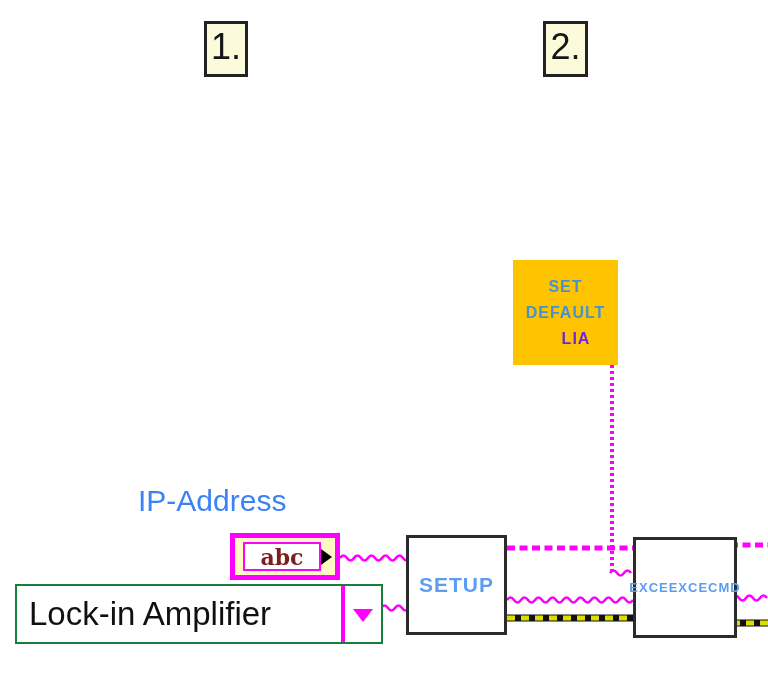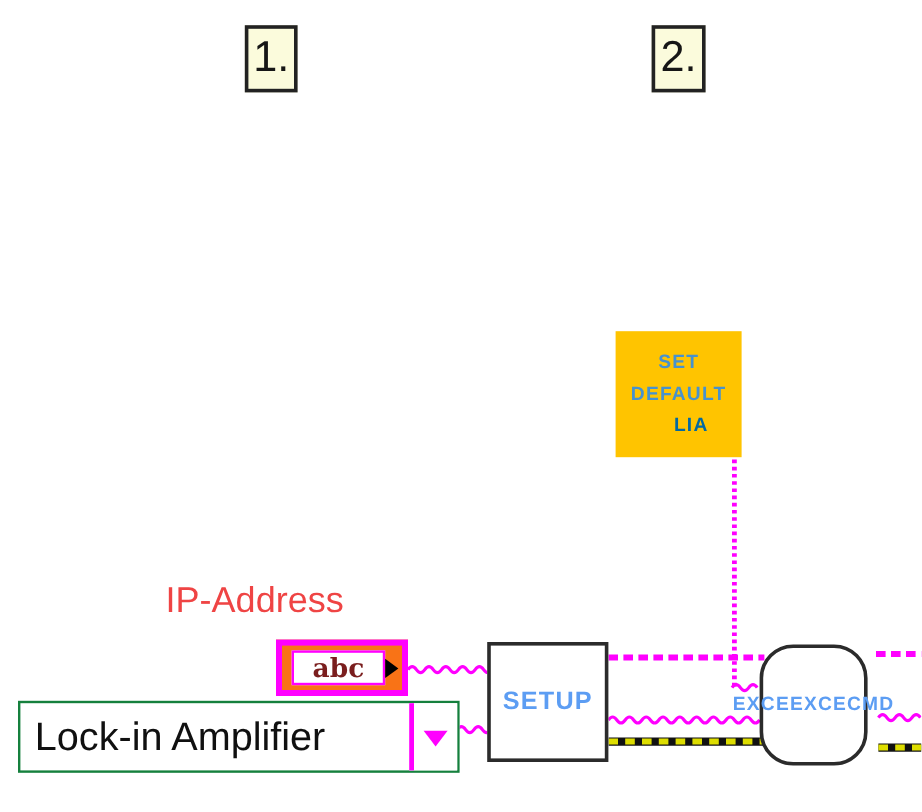--- a/index.html
+++ b/index.html
@@ -11,36 +11,36 @@
   .seq-label{
     position:absolute;box-sizing:border-box;background:#fbfbdc;border:3px solid #222222;
     display:flex;align-items:center;justify-content:center;
     font-size:36px;color:#161616;line-height:1;padding-bottom:4px;
   }
   .seq-1{left:204px;top:21px;width:44px;height:56px;}
   .seq-2{left:543px;top:21px;width:45px;height:56px;}
 
   
   .lia-node{
-    position:absolute;left:513px;top:276px;width:105px;height:105px;background:#ffc400;
+    position:absolute;left:513px;top:260px;width:105px;height:105px;background:#ffc400;
     display:flex;flex-direction:column;align-items:center;justify-content:center;
     font-weight:bold;font-size:16px;letter-spacing:1px;line-height:26px;text-align:center;
   }
   .lia-blue{color:#4792ce;}
-  .lia-purple{color:#0369a1;margin-left:21px;}
+  .lia-purple{color:#6d28d9;margin-left:21px;}
 
   
   .ip-label{
-    position:absolute;left:138px;top:484px;font-size:30px;color:#ef4444;letter-spacing:0px;
+    position:absolute;left:138px;top:484px;font-size:30px;color:#3b82f6;letter-spacing:0px;
   }
 
   
   .string-ctrl{
     position:absolute;left:230px;top:533px;width:110px;height:47px;box-sizing:border-box;
-    background:#f97316;border:5px solid #ff00ff;
+    background:#fef9c3;border:5px solid #ff00ff;
   }
   .string-inner{
     position:absolute;left:8px;top:4px;width:78px;height:29px;box-sizing:border-box;
     background:#ffffff;border:2px solid #ff00ff;
     display:flex;align-items:center;justify-content:center;
   }
   .abc{
     font-family:"DejaVu Serif",serif;font-weight:bold;font-size:22px;color:#7a1e1e;
     line-height:1;letter-spacing:0px;
   }
@@ -67,21 +67,21 @@
     border-left:10px solid transparent;border-right:10px solid transparent;margin-top:2px;
   }
 
   
   .node{
     position:absolute;box-sizing:border-box;background:#ffffff;border:3px solid #2b2b2b;
     display:flex;flex-direction:row;align-items:center;justify-content:center;
     font-weight:bold;color:#5c9df3;text-align:center;
   }
   .node-setup{left:406px;top:535px;width:101px;height:100px;font-size:21px;letter-spacing:1px;line-height:40px;}
-  .node-exce{left:633px;top:537px;width:90px;height:101px;font-size:16px;letter-spacing:1px;line-height:30px;border-radius:28px;}
+  .node-exce{left:633px;top:537px;width:104px;height:101px;font-size:13px;letter-spacing:1px;line-height:30px;}
 
   .wire-layer{position:absolute;left:0;top:0;width:768px;height:677px;}
 </style>
 </head>
 <body>
 
 <div class="canvas">
 
   <svg class="wire-layer" viewBox="0 0 768 677" xmlns="http://www.w3.org/2000/svg">
 

